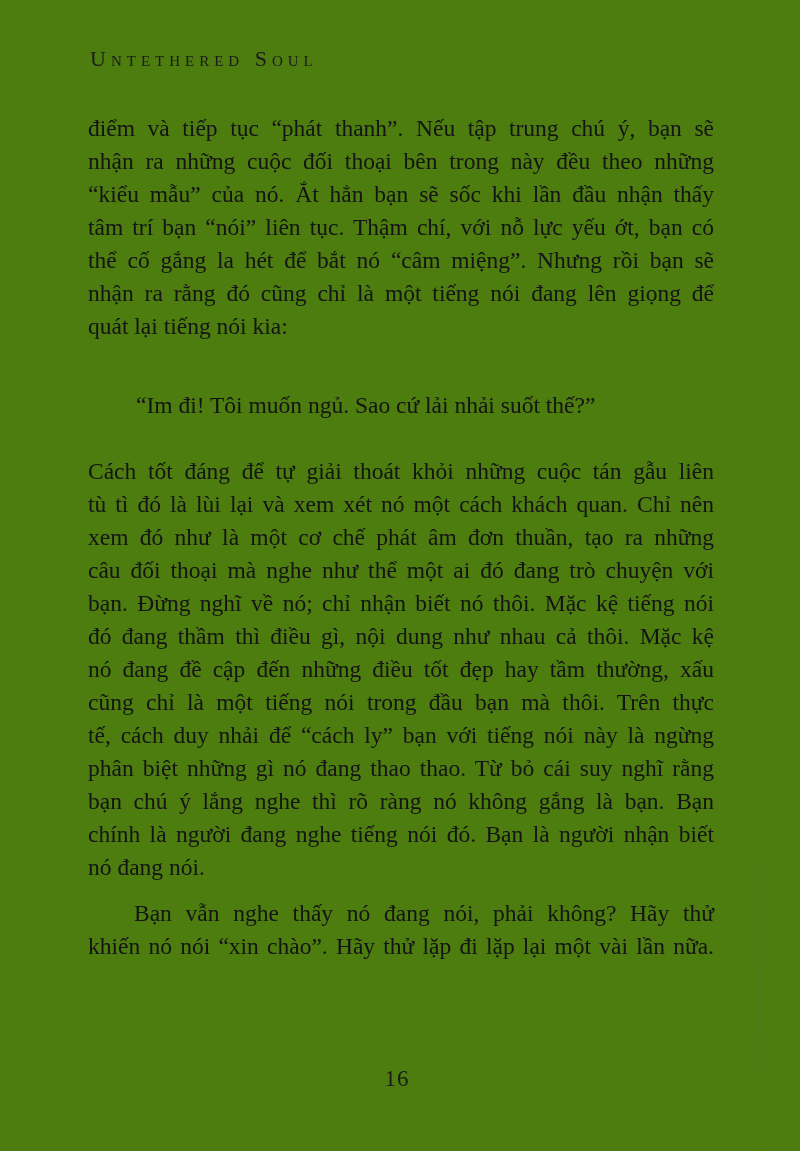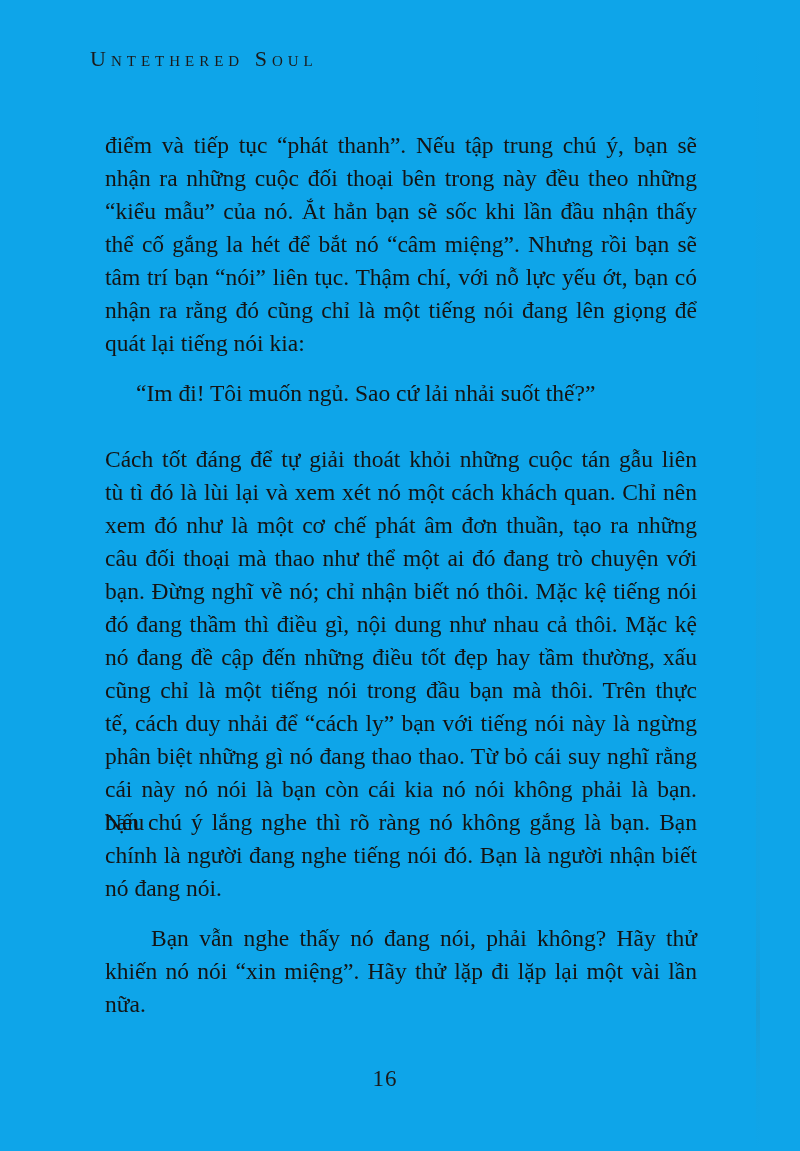--- a/index.html
+++ b/index.html
@@ -4,21 +4,21 @@
 <style>
   html, body {
     margin: 0;
     padding: 0;
     background: #ffffff;
   }
   .page {
     position: relative;
     width: 800px;
     height: 1151px;
-    background: #0ea5e9;
+    background: #4d7c0f;
     overflow: hidden;
     font-family: "Liberation Serif", "DejaVu Serif", serif;
     color: #141414;
   }
   .running-header {
     position: absolute;
     left: 90px;
     top: 46px;
     font-family: "Liberation Serif", "DejaVu Serif", serif;
     font-variant: small-caps;
@@ -26,46 +26,46 @@
     letter-spacing: 5px;
     color: #1b1b1b;
   }
   .page-body {
     position: absolute;
     left: 88px;
     top: 112px;
     width: 626px;
   }
   .para {
-    margin: 17px;
+    margin: 0;
     padding: 0;
   }
   .line {
     height: 33px;
     line-height: 33px;
     font-size: 23.5px;
     color: #141414;
     white-space: normal;
   }
   .line.j {
     text-align: justify;
     text-align-last: justify;
   }
   .line.ind {
     text-indent: 46px;
   }
   .para[data-type="quote"] {
-    margin: 15px 0 33px 48px;
+    margin: 46px 0 33px 48px;
   }
   .para[data-type="closing"] {
     margin-top: 13px;
   }
   .page-footer {
     position: absolute;
-    left: 72px;
+    left: 84px;
     top: 1066px;
     width: 626px;
     text-align: center;
     font-size: 23px;
     letter-spacing: 1px;
     color: #1b1b1b;
   }
   .scan-edge {
     position: absolute;
     right: 40px;
@@ -88,47 +88,46 @@
 
 <div class="page">
 
   <div class="running-header">Untethered Soul</div>
 
   <div class="page-body">
       <div class="para" data-type="continuation">
         <div class="line j">điểm và tiếp tục “phát thanh”. Nếu tập trung chú ý, bạn sẽ</div>
         <div class="line j">nhận ra những cuộc đối thoại bên trong này đều theo những</div>
         <div class="line j">“kiểu mẫu” của nó. Ắt hẳn bạn sẽ sốc khi lần đầu nhận thấy</div>
+        <div class="line j">tâm trí bạn “nói” liên tục. Thậm chí, với nỗ lực yếu ớt, bạn có</div>
         <div class="line j">thể cố gắng la hét để bắt nó “câm miệng”. Nhưng rồi bạn sẽ</div>
-        <div class="line j">tâm trí bạn “nói” liên tục. Thậm chí, với nỗ lực yếu ớt, bạn có</div>
         <div class="line j">nhận ra rằng đó cũng chỉ là một tiếng nói đang lên giọng để</div>
         <div class="line">quát lại tiếng nói kia:</div>
       </div>
       <div class="para" data-type="quote">
         <div class="line">“Im đi! Tôi muốn ngủ. Sao cứ lải nhải suốt thế?”</div>
       </div>
       <div class="para" data-type="body">
         <div class="line j">Cách tốt đáng để tự giải thoát khỏi những cuộc tán gẫu liên</div>
         <div class="line j">tù tì đó là lùi lại và xem xét nó một cách khách quan. Chỉ nên</div>
         <div class="line j">xem đó như là một cơ chế phát âm đơn thuần, tạo ra những</div>
-        <div class="line j">câu đối thoại mà thao như thể một ai đó đang trò chuyện với</div>
+        <div class="line j">câu đối thoại mà nghe như thể một ai đó đang trò chuyện với</div>
         <div class="line j">bạn. Đừng nghĩ về nó; chỉ nhận biết nó thôi. Mặc kệ tiếng nói</div>
         <div class="line j">đó đang thầm thì điều gì, nội dung như nhau cả thôi. Mặc kệ</div>
         <div class="line j">nó đang đề cập đến những điều tốt đẹp hay tầm thường, xấu</div>
         <div class="line j">cũng chỉ là một tiếng nói trong đầu bạn mà thôi. Trên thực</div>
         <div class="line j">tế, cách duy nhải để “cách ly” bạn với tiếng nói này là ngừng</div>
         <div class="line j">phân biệt những gì nó đang thao thao. Từ bỏ cái suy nghĩ rằng</div>
-        <div class="line j">cái này nó nói là bạn còn cái kia nó nói không phải là bạn. Nếu</div>
         <div class="line j">bạn chú ý lắng nghe thì rõ ràng nó không gắng là bạn. Bạn</div>
         <div class="line j">chính là người đang nghe tiếng nói đó. Bạn là người nhận biết</div>
         <div class="line">nó đang nói.</div>
       </div>
       <div class="para" data-type="closing">
         <div class="line j ind">Bạn vẫn nghe thấy nó đang nói, phải không? Hãy thử</div>
-        <div class="line j">khiến nó nói “xin miệng”. Hãy thử lặp đi lặp lại một vài lần nữa.</div>
+        <div class="line j">khiến nó nói “xin chào”. Hãy thử lặp đi lặp lại một vài lần nữa.</div>
       </div>
     </div>
 
   <div class="page-footer">16</div>
 
   <div class="scan-edge"></div>
 
 </div>
 
 </body></html>

